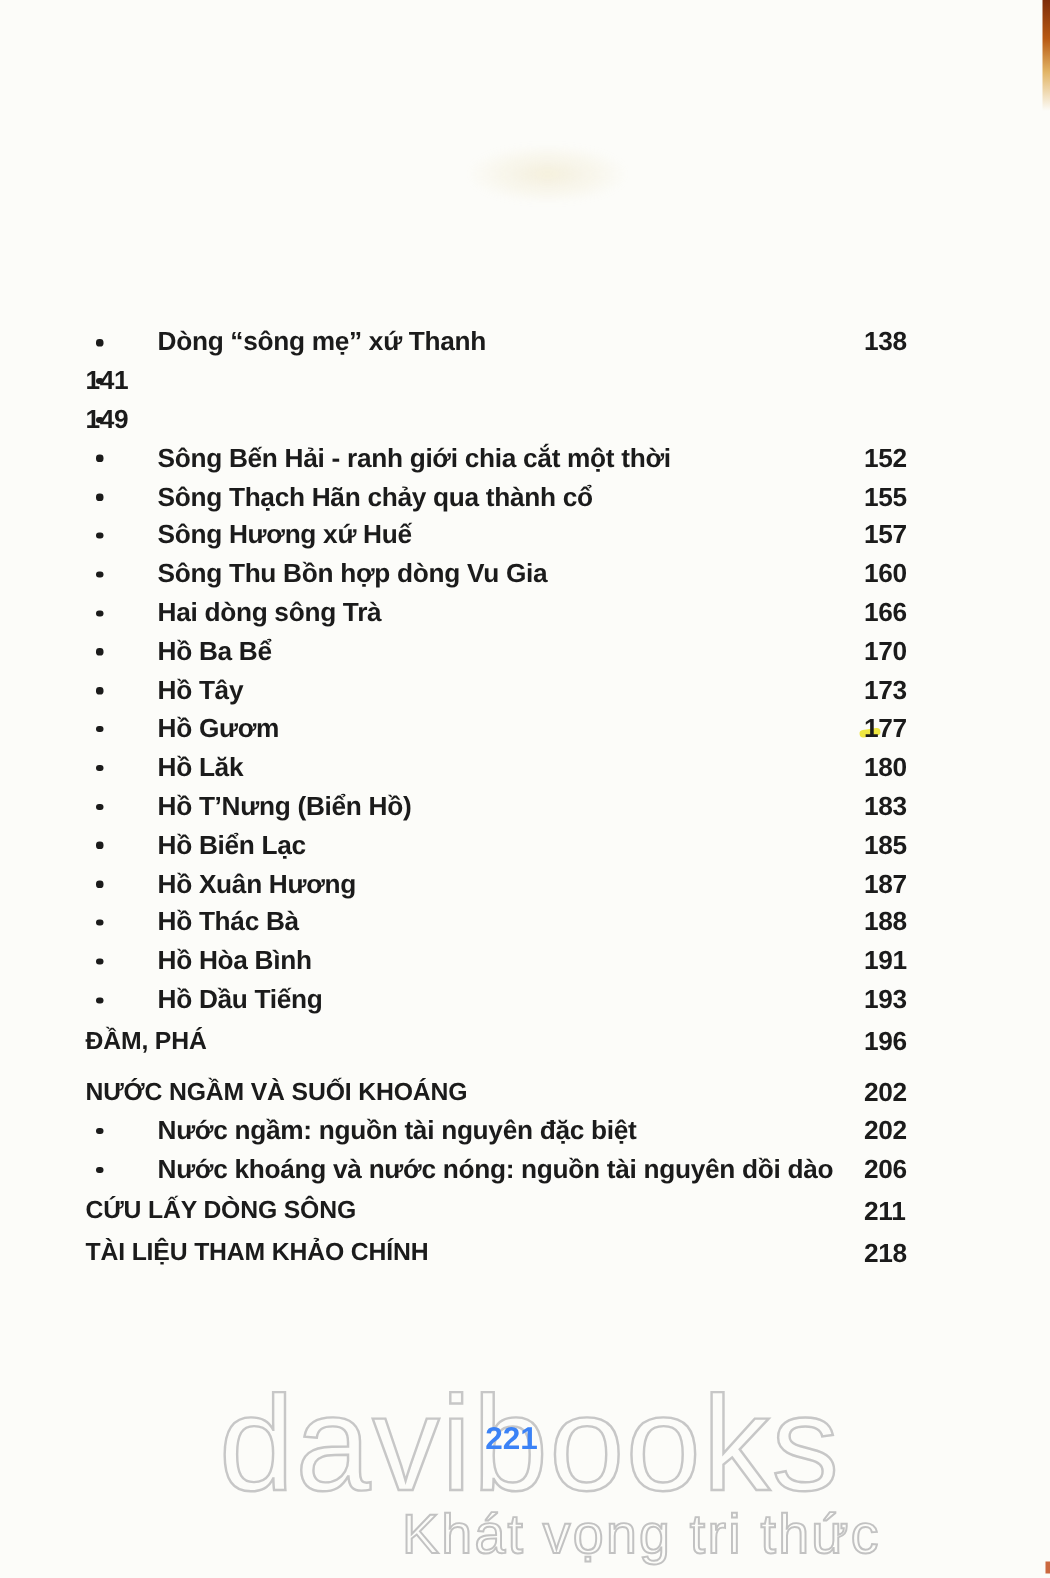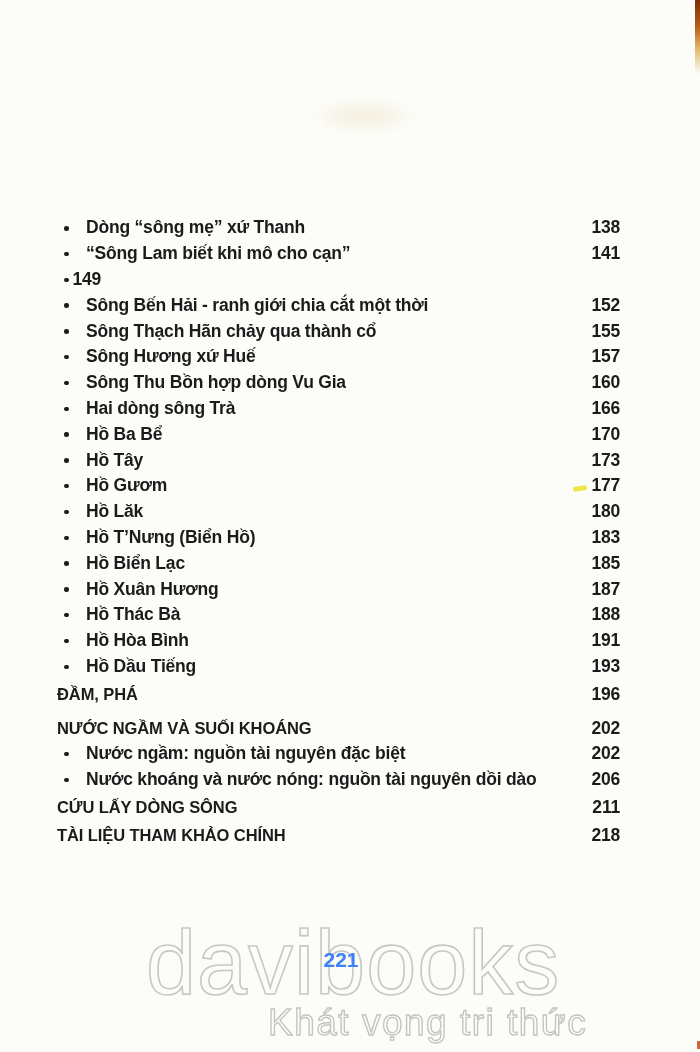--- a/index.html
+++ b/index.html
@@ -29,26 +29,26 @@
     background:#ece32c;border-radius:3px;transform:rotate(-8deg);opacity:.9;
   }
 
   
   .toc{position:absolute;left:57px;top:215px;width:563px;z-index:2;}
   .row{
     position:relative;display:flex;align-items:center;height:25.8px;
     color:#1b1b1b;font-weight:700;letter-spacing:-0.2px;
   }
   .row .label{flex:1 1 auto;font-size:17.5px;white-space:nowrap;}
-  .row.item .label{margin-left:29px;}
+  .row.item .label{margin-left:48px;}
   .row.item .bullet{
     position:absolute;left:7px;top:11px;width:4.5px;height:4.5px;
     border-radius:50%;background:#1b1b1b;
   }
-  .row .pagenum{flex:0 0 44px;text-align:right;font-size:17.5px;}
+  .row .pagenum{flex:0 0 44px;font-size:17.5px;}
   .row.header .label{font-size:16.5px;letter-spacing:-0.1px;}
   .g2{margin-top:2px}.g4{margin-top:2px}.g6{margin-top:6px}.g8{margin-top:8px}
 
   
   .pageno{
     position:absolute;left:316px;top:948px;width:50px;text-align:center;
     font-size:21px;font-weight:700;color:#3b82f6;z-index:3;
   }
   .wm-brand{
     position:absolute;left:146px;top:918px;z-index:1;
@@ -77,21 +77,20 @@
 
   <div class="toc">
 
     <div class="row item">
       <span class="bullet"></span>
       <span class="label">Dòng “sông mẹ” xứ Thanh</span>
       <span class="pagenum">138</span>
     </div>
     <div class="row item">
       <span class="bullet"></span>
-      <span class="label">“Sông Lam biết khi mô cho cạn”</span>
       <span class="pagenum">141</span>
     </div>
     <div class="row item">
       <span class="bullet"></span>
       <span class="pagenum">149</span>
     </div>
     <div class="row item">
       <span class="bullet"></span>
       <span class="label">Sông Bến Hải - ranh giới chia cắt một thời</span>
       <span class="pagenum">152</span>

